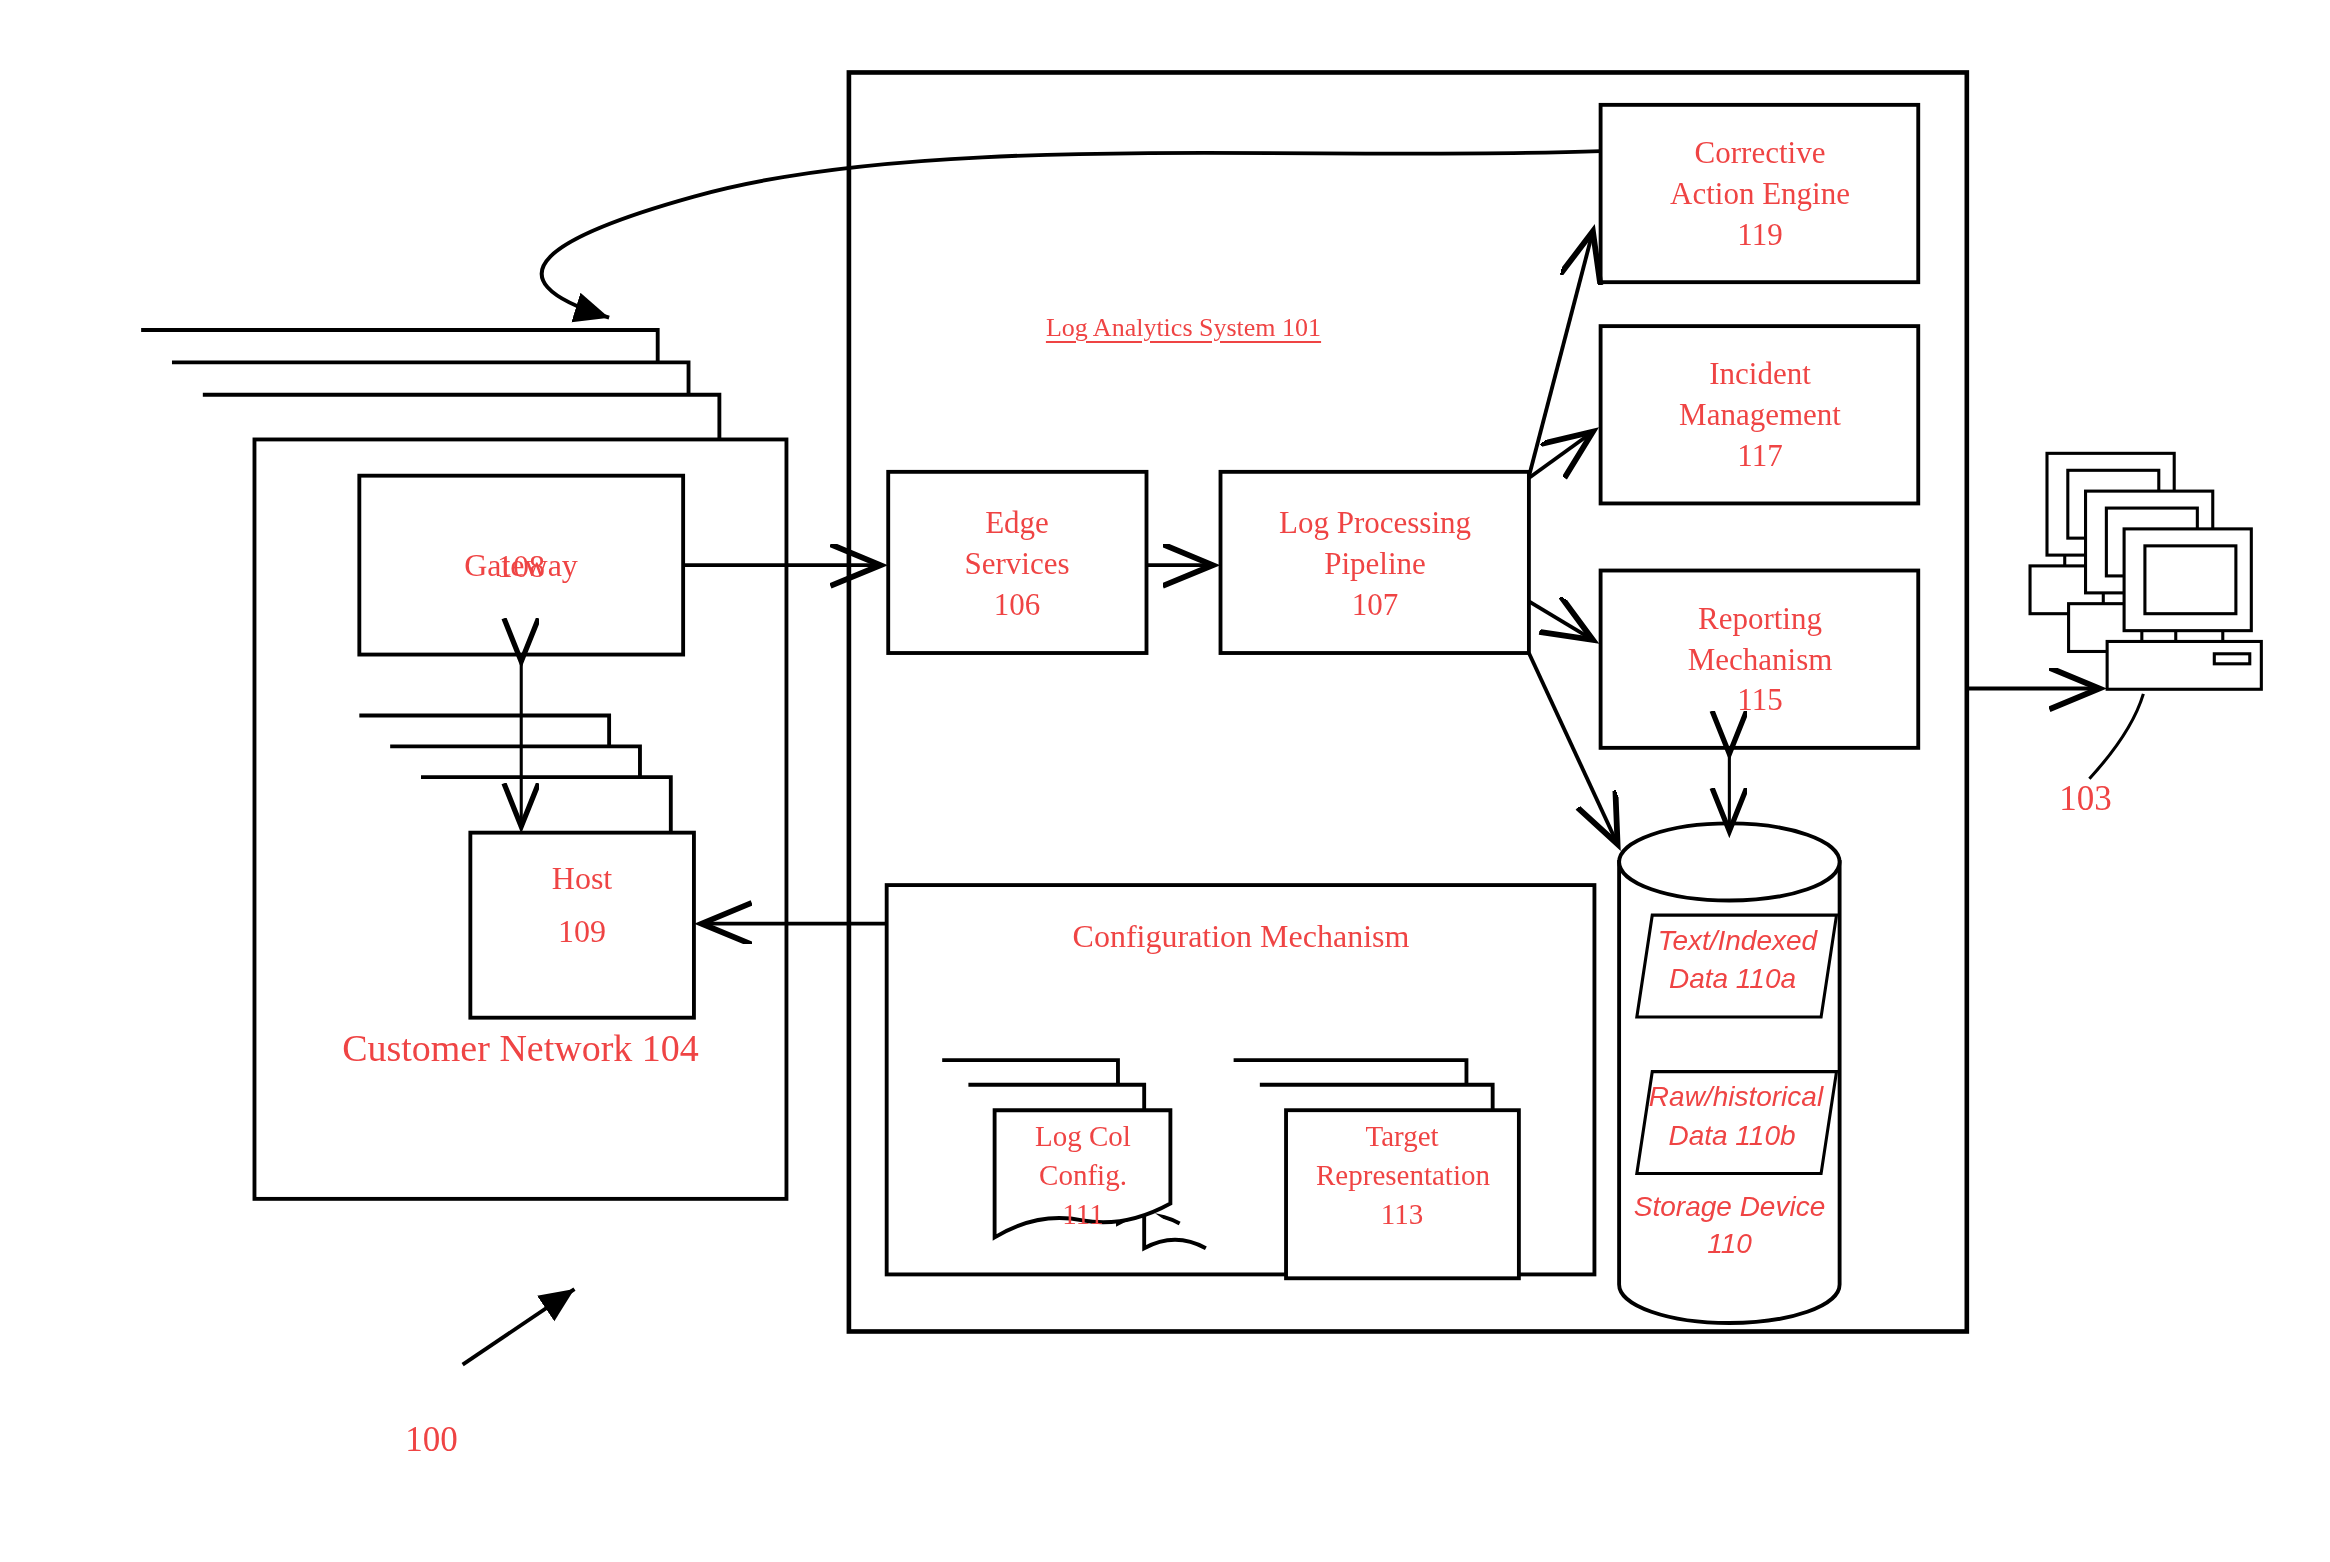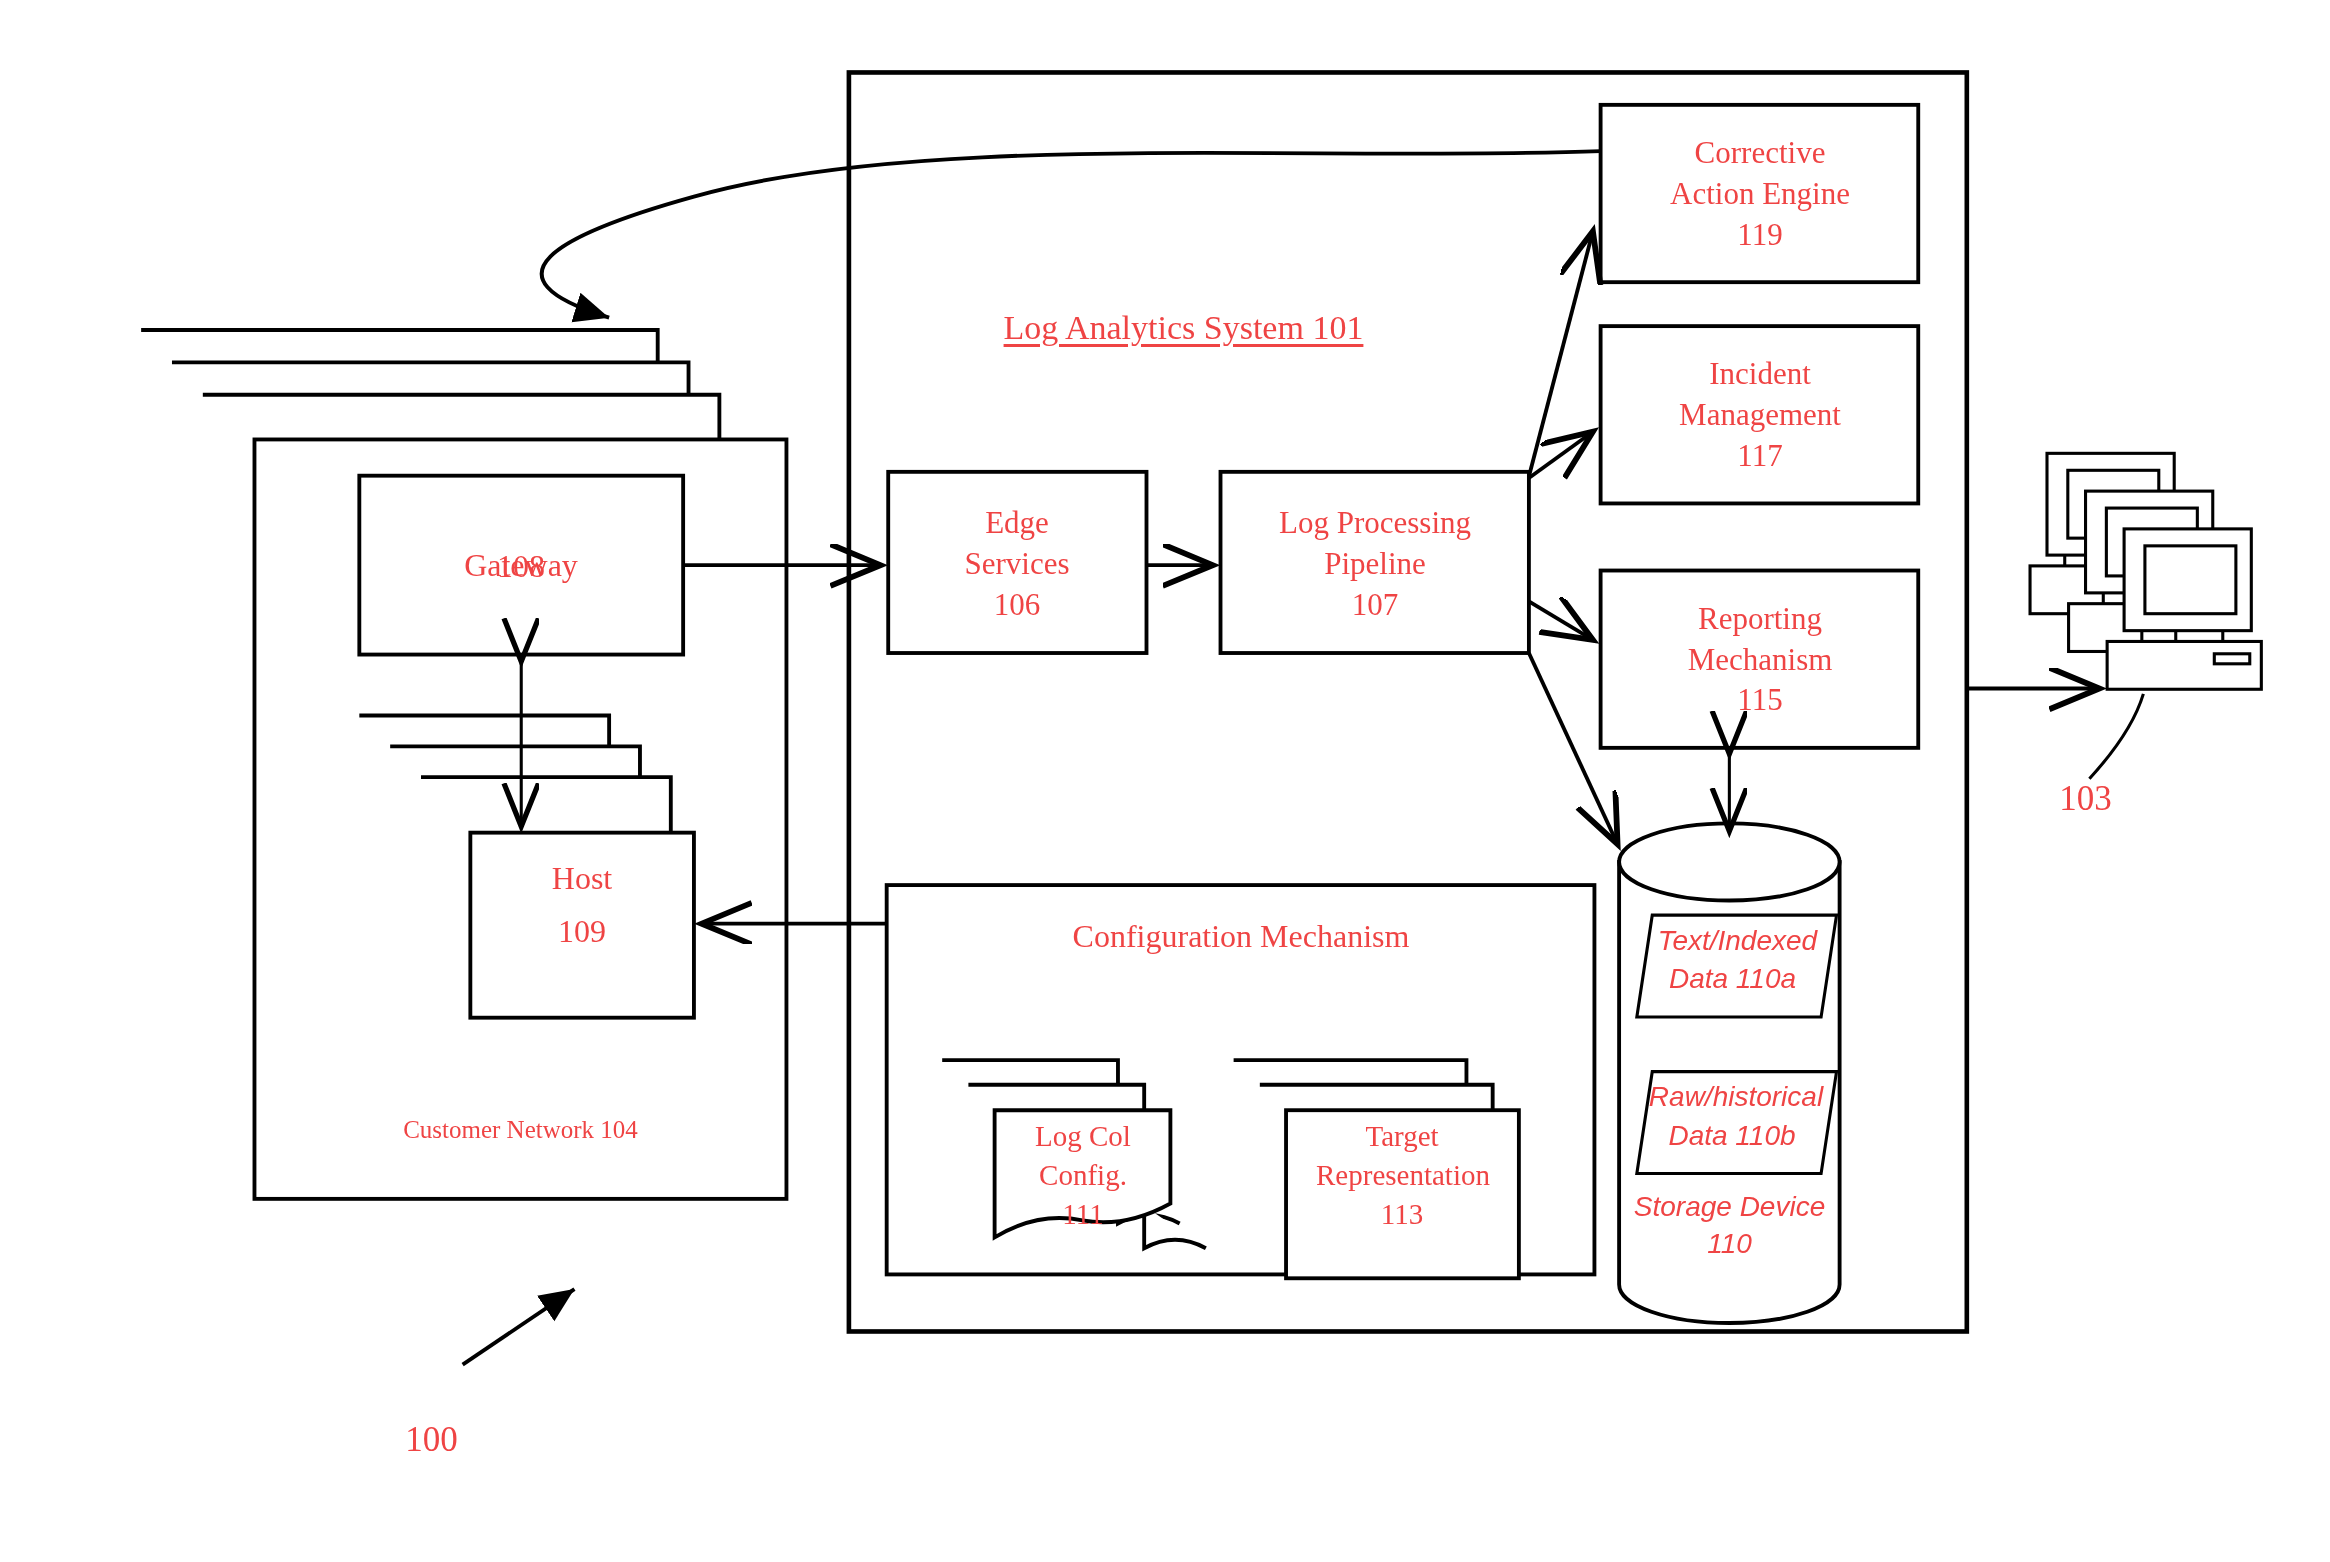--- a/index.html
+++ b/index.html
@@ -127,29 +127,29 @@
       <line x1="2551" y1="893" x2="2723" y2="893" marker-end="url(#ah)"></line>
 
       <line x1="1150" y1="1198" x2="910" y2="1198" marker-end="url(#ah)"></line>
 
       <path d="M2076,196 C1700,210 1200,170 900,255 C720,305 620,360 790,412" stroke-width="5" marker-end="url(#ahfill)"></path>
 
       <line x1="600" y1="1770" x2="745" y2="1672" stroke-width="5" marker-end="url(#ahfill)"></line>
     </g>
   </svg>
 
-  <div class="lbl ctr und" style="left:979px;top:308px;width:409px;height:40px;font-size:34px;">Log Analytics System 101</div>
+  <div class="lbl ctr und" style="left:979px;top:308px;width:409px;height:40px;font-size:26px;">Log Analytics System 101</div>
 
   <div class="lbl ctr" style="left:359px;top:476px;width:324px;height:179px;font-size:32px;"><span>Gateway</span></div>
   <div class="lbl ctr" style="left:359px;top:544px;width:324px;height:46px;font-size:32px;">108</div>
 
   <div class="lbl ctr" style="left:470px;top:857px;width:224px;height:43px;font-size:32px;">Host</div>
   <div class="lbl ctr" style="left:470px;top:910px;width:224px;height:43px;font-size:32px;">109</div>
 
-  <div class="lbl ctr" style="left:262px;top:1108px;width:517px;height:43px;font-size:25px;">Customer Network 104</div>
+  <div class="lbl ctr" style="left:262px;top:1027px;width:517px;height:43px;font-size:38px;">Customer Network 104</div>
 
   <div class="lbl" style="left:888px;top:505px;width:258px;font-size:31px;">Edge</div>
   <div class="lbl" style="left:888px;top:546px;width:258px;font-size:31px;">Services</div>
   <div class="lbl" style="left:888px;top:587px;width:258px;font-size:31px;">106</div>
 
   <div class="lbl" style="left:1221px;top:505px;width:308px;font-size:31px;">Log Processing</div>
   <div class="lbl" style="left:1221px;top:546px;width:308px;font-size:31px;">Pipeline</div>
   <div class="lbl" style="left:1221px;top:587px;width:308px;font-size:31px;">107</div>
 
   <div class="lbl" style="left:1601px;top:135px;width:318px;font-size:31px;">Corrective</div>

